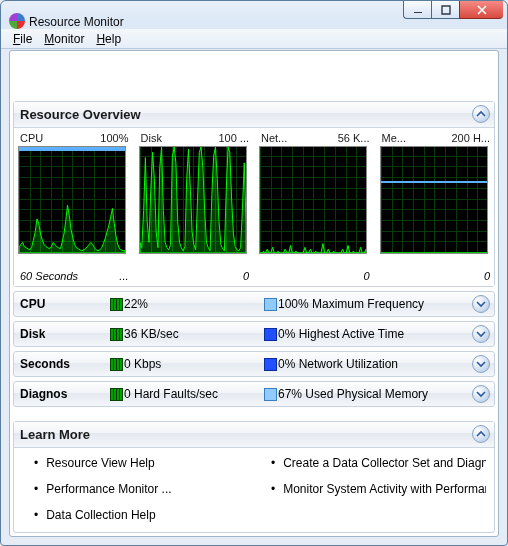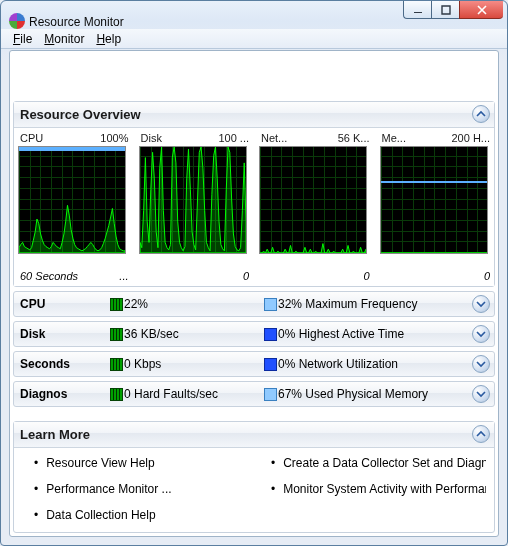--- a/index.html
+++ b/index.html
@@ -174,21 +174,21 @@
         </div>
 
       </div>
     </div>
 
     <div class="row">
       <span class="nm">CPU</span>
       <span class="sw sw-stripe sg"></span>
       <span>22%</span>
       <span class="sw sw-stripe slb"></span>
-      <span>32% Maximum Frequency</span>
+      <span>100% Maximum Frequency</span>
       <span class="chev">
           <svg viewBox="0 0 10 10">
             <path d="M1 7l4-4 4 4" fill="none" stroke="#2a5aa0" stroke-width="1.6"></path>
           </svg>
         </span>
     </div>
 
     <div class="row">
       <span class="nm">Disk</span>
       <span class="sw sw-stripe sg"></span>

